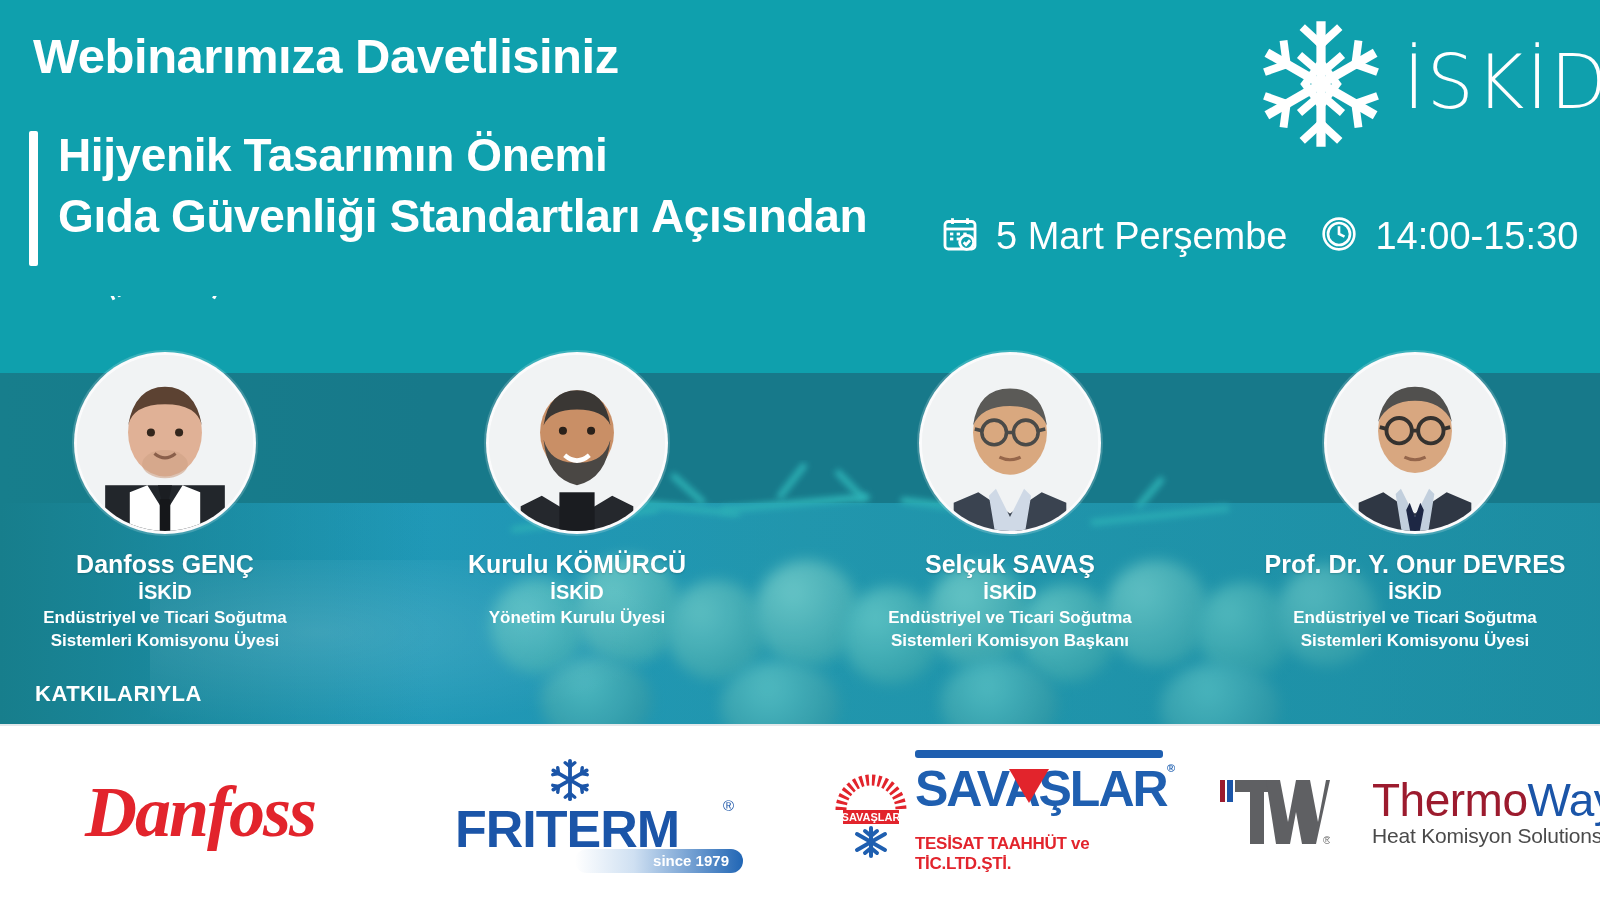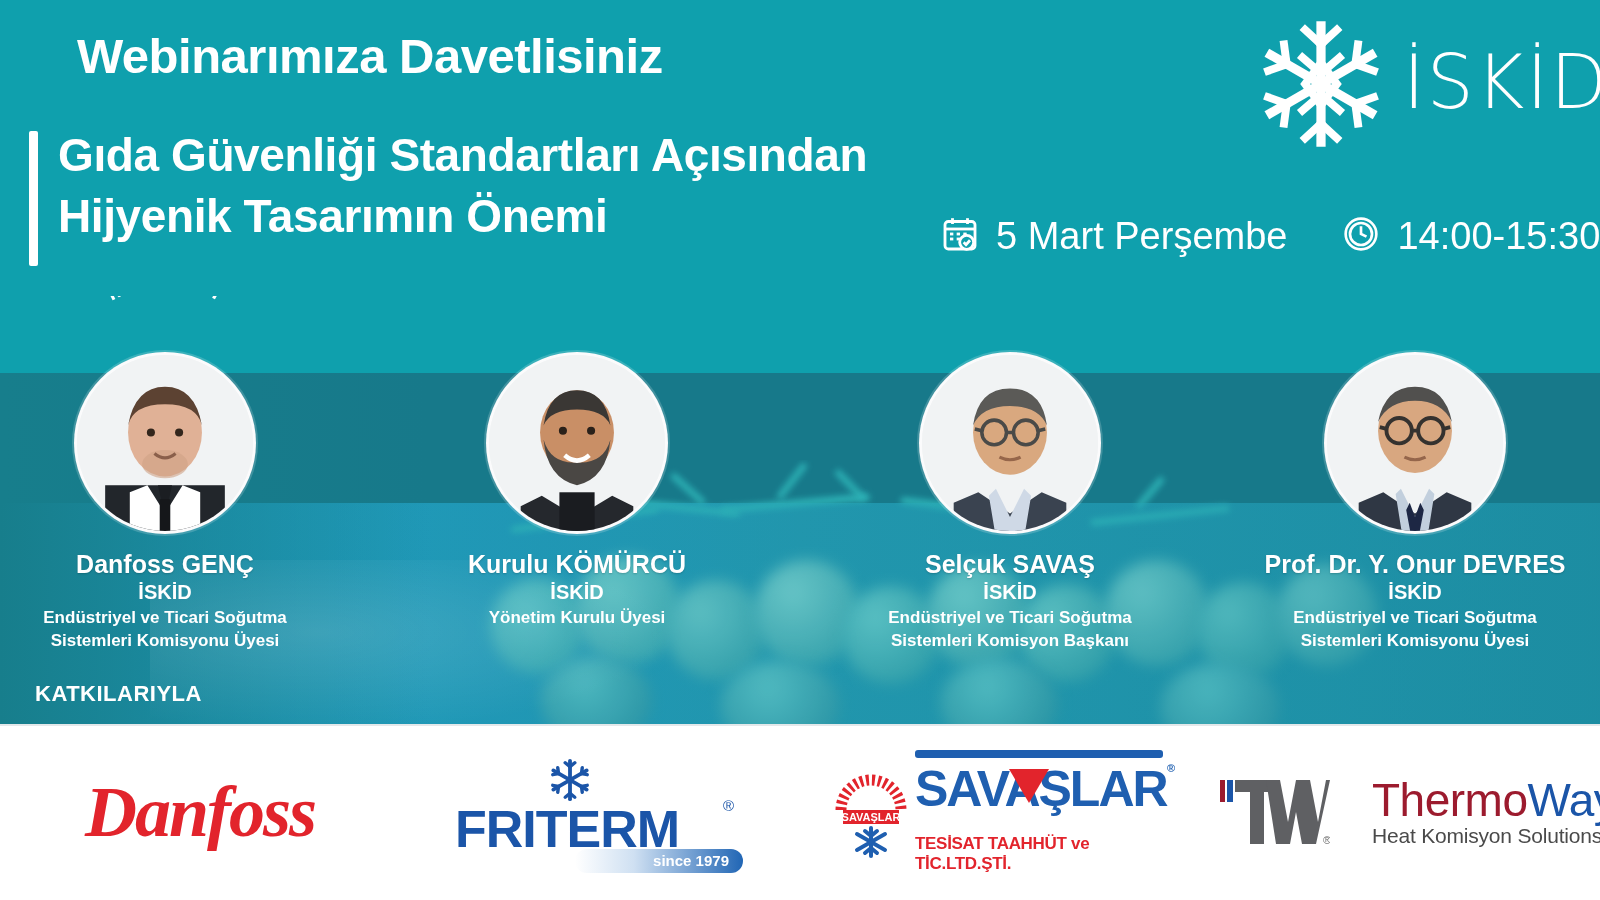--- a/index.html
+++ b/index.html
@@ -43,21 +43,20 @@
     position:absolute;left:150px;top:560px;width:560px;height:180px;
     background:radial-gradient(ellipse at 30% 40%,rgba(255,255,255,.14),rgba(255,255,255,0) 65%);
     pointer-events:none;
   }
 
   
   .kicker{
     position:absolute;left:33px;top:28px;
     font-size:49px;font-weight:bold;color:#fff;letter-spacing:-.5px;
     white-space:nowrap;
-    margin-left:44px;
   }
   .title-bar{
     position:absolute;left:29px;top:131px;width:9px;height:135px;
     background:#fff;border-radius:2px;
   }
   .title{
     position:absolute;left:58px;top:125px;
     font-size:46px;font-weight:bold;color:#fff;line-height:1.33;
     letter-spacing:-.4px;white-space:nowrap;
   }
@@ -66,21 +65,21 @@
   .logo{position:absolute;left:1255px;top:14px;width:330px;height:140px;}
   .logo .mark{position:absolute;left:0;top:0;width:132px;height:140px;}
   .logo .word{
     position:absolute;left:148px;top:25px;
     font-size:74px;font-weight:300;color:#fff;letter-spacing:2px;
     font-family:"DejaVu Sans",sans-serif;
   }
 
   
   .meta{position:absolute;left:940px;top:208px;height:56px;
-        display:flex;align-items:center;gap:54px;color:#fff;}
+        display:flex;align-items:center;gap:32px;color:#fff;}
   .meta .item{display:flex;align-items:center;gap:16px;}
   .meta .txt{font-size:38px;font-weight:normal;white-space:nowrap;}
 
   
   .speaker{position:absolute;width:330px;text-align:center;}
   .avatar{
     position:relative;margin:0 auto;width:176px;height:176px;border-radius:50%;
     background:#f2f4f5;border:3px solid rgba(255,255,255,.65);
     box-shadow:0 0 0 2px rgba(255,255,255,.18);overflow:hidden;
   }
@@ -194,22 +193,22 @@
     <div class="blob" style="left:470px;top:198px;width:118px;height:92px;background:radial-gradient(circle at 40% 30%,#60c7c9,#238899);"></div>
     <div class="blob" style="left:690px;top:202px;width:120px;height:92px;background:radial-gradient(circle at 40% 30%,#64cacb,#24889a);"></div>
   </div>
   <div class="veil"></div>
   <div class="fade-left"></div>
   <div class="sheen"></div>
 
   <div class="kicker">Webinarımıza Davetlisiniz</div>
   <div class="title-bar"></div>
   <div class="title">
+    <div>Hijyenik Tasarımın Önemi</div>
     <div>Gıda Güvenliği Standartları Açısından</div>
-    <div>Hijyenik Tasarımın Önemi</div>
   </div>
 
   <div class="logo">
     <div class="mark">
       <svg viewBox="0 0 100 100" width="132" height="140" aria-hidden="true">
         <g fill="none" stroke="#ffffff" stroke-width="7" stroke-linecap="square">
           <g>
             <line x1="50" y1="6" x2="50" y2="94"></line>
             <line x1="12" y1="28" x2="88" y2="72"></line>
             <line x1="12" y1="72" x2="88" y2="28"></line>

